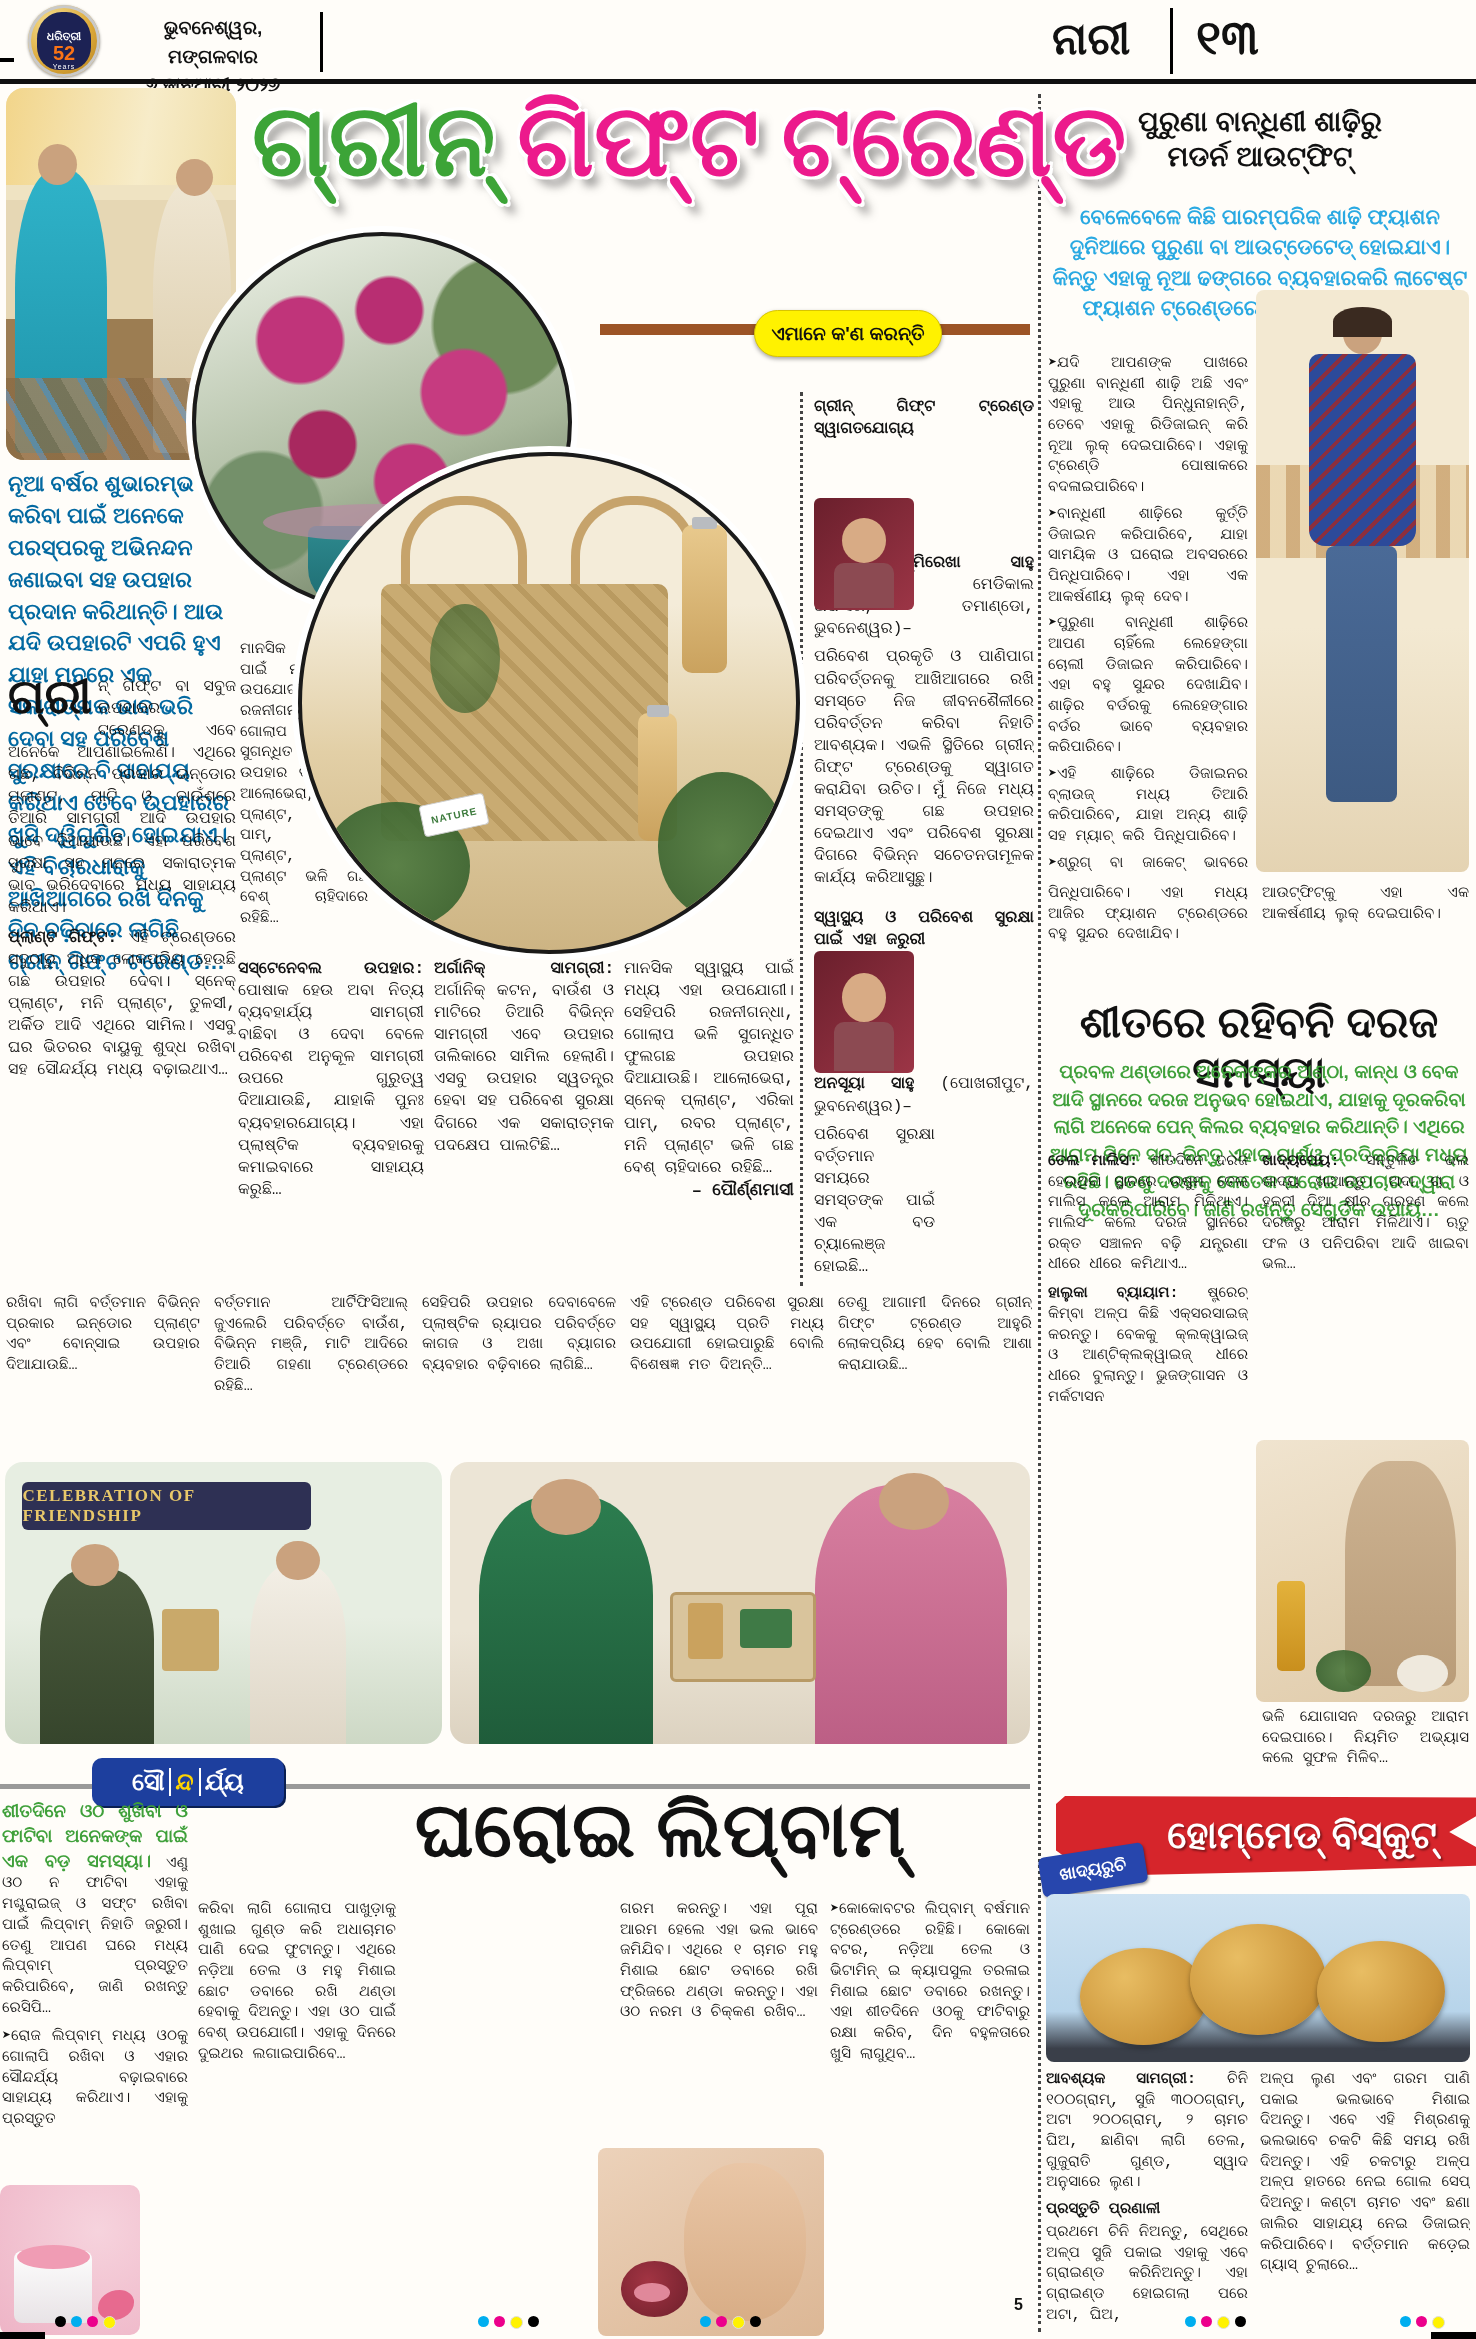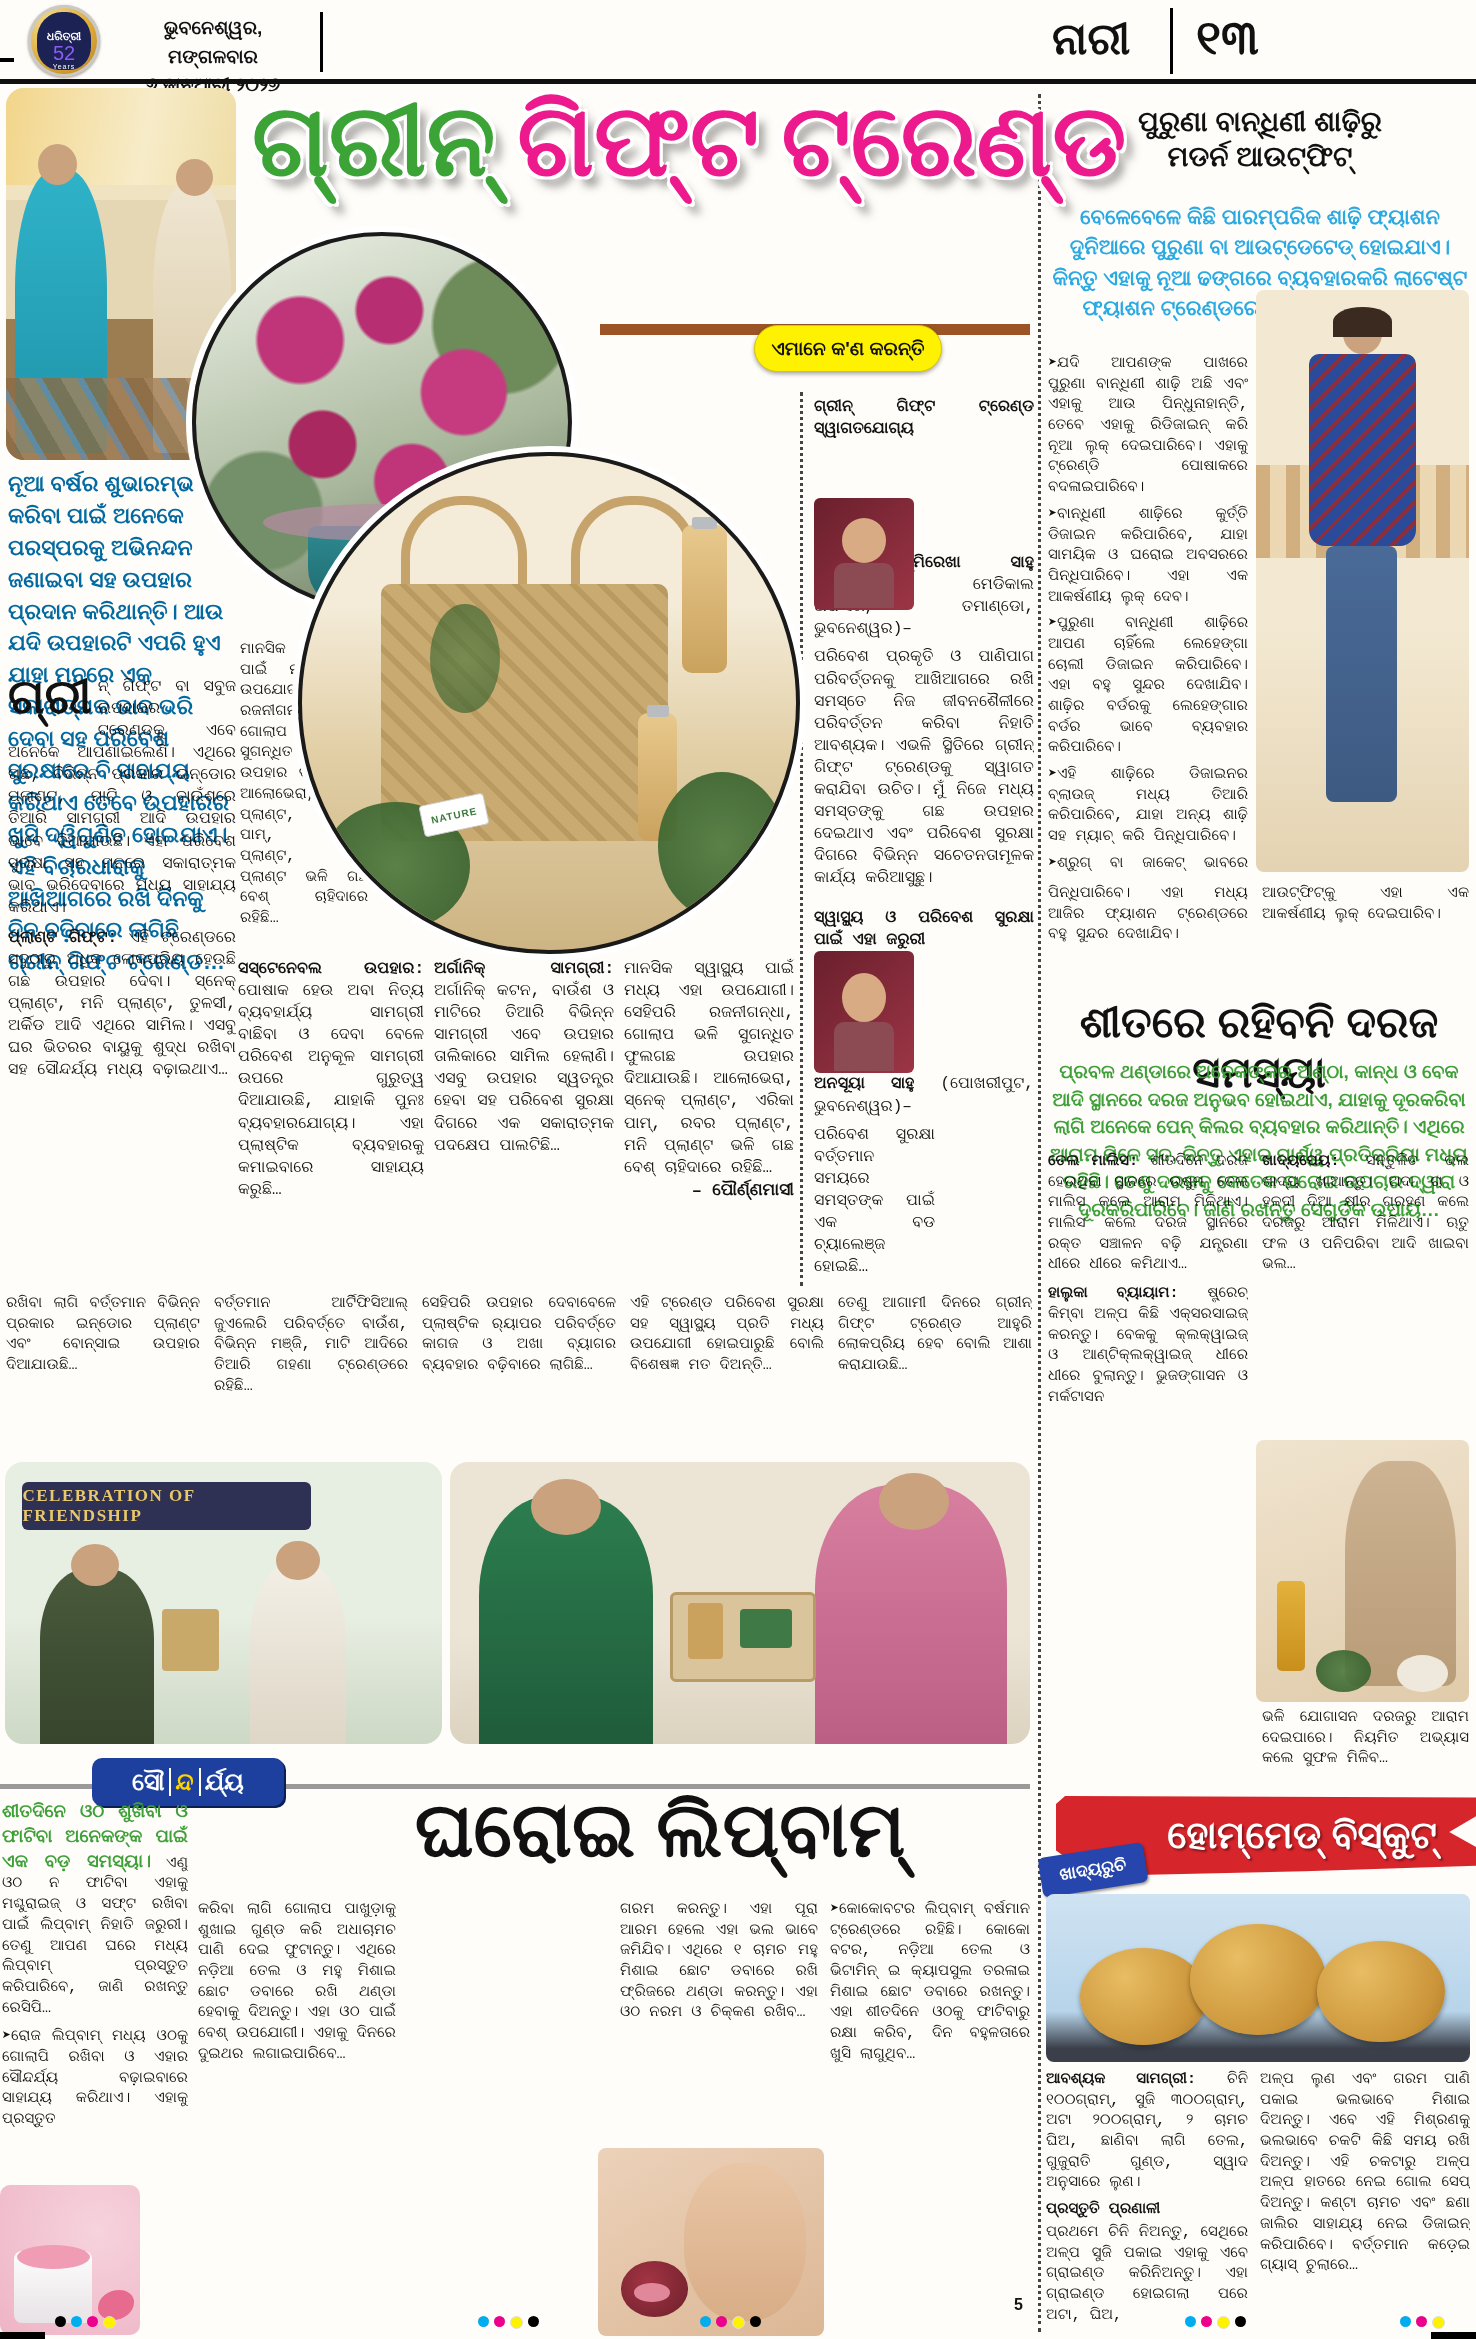--- a/index.html
+++ b/index.html
@@ -11,35 +11,35 @@
   b{font-weight:bold;}
   
   .hdr-rule{background:#101010;}
   .logo-outer{width:72px;height:72px;border-radius:50%;
       background:radial-gradient(circle at 35% 30%,#f8e59a,#dca939 55%,#a97417);
       box-shadow:0 0 0 3px #c9c9c9 inset,0 1px 3px rgba(0,0,0,.4);
       display:flex;align-items:center;justify-content:center;}
   .logo-inner{width:54px;height:58px;border-radius:46% 46% 40% 40%;background:#1c2254;
       display:flex;flex-direction:column;align-items:center;justify-content:flex-end;color:#fff;}
   .logo-name{font-size:11px;font-weight:bold;}
-  .logo-num{font-size:20px;font-weight:400;color:#8b5cf6;line-height:1;}
+  .logo-num{font-size:20px;font-weight:700;color:#f97316;line-height:1;}
   .logo-years{font-size:7px;letter-spacing:1px;}
   .dateline{font-size:19px;font-weight:bold;line-height:1.5;text-align:center;}
   .hdr-div{width:3px;background:#000;}
   .section-name{font-size:44px;font-weight:900;}
   .page-num{font-size:48px;font-weight:900;}
   
   .headline{display:flex;gap:22px;align-items:flex-start;justify-content:flex-start;}
   .hl-word{font-size:100px;font-weight:900;line-height:1.05;
      text-shadow:-3px -3px 0 #fff,3px -3px 0 #fff,-3px 3px 0 #fff,3px 3px 0 #fff,8px 10px 9px rgba(70,70,70,.5);}
   .hl-green{color:#3ca437;}
   .hl-pink{color:#ec1a8c;}
   .badge-line{background:#9c5426;}
   .badge{background:#fff200;border-radius:24px;display:flex;align-items:center;justify-content:center;
-     font-weight:bold;font-size:19px;box-shadow:0 2px 4px rgba(0,0,0,.35);border:1px solid #d8c500;margin-top:15px;}
+     font-weight:bold;font-size:19px;box-shadow:0 2px 4px rgba(0,0,0,.35);border:1px solid #d8c500;}
   .red-intro{color:#0369a1;font-weight:bold;font-size:22px;line-height:1.45;text-align:left;}
   .dropcap{float:left;font-size:48px;font-weight:900;line-height:.85;padding:4px 6px 0 0;}
   .byline{font-weight:bold;text-align:right;font-size:17px;}
   .dotted-v{border-left:3px dotted #444;}
   
   .photo{overflow:hidden;background:#ddd;}
   .r18{border-radius:18px;}
   .r8{border-radius:8px;}
   .circle{border-radius:50%;border:4px solid #1a1a1a;box-shadow:0 0 0 6px #fff;}
   .flower-bg{background:

